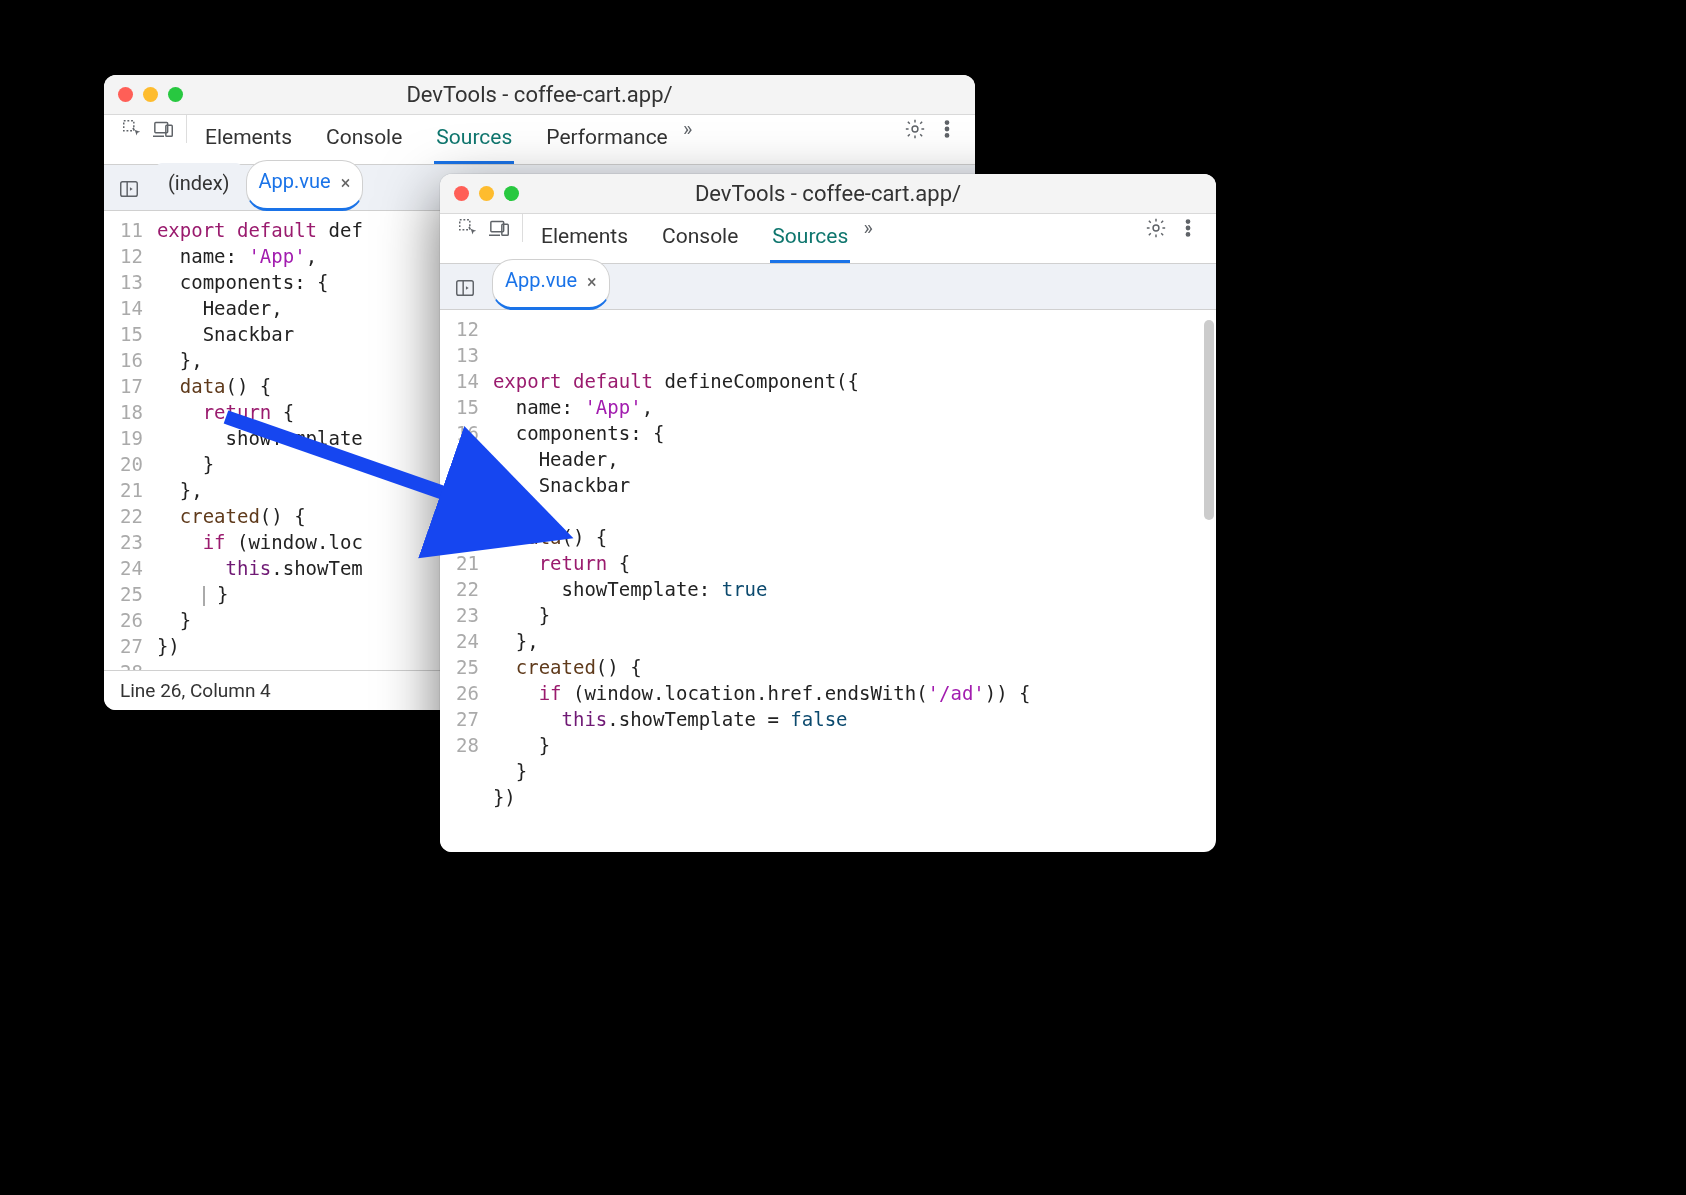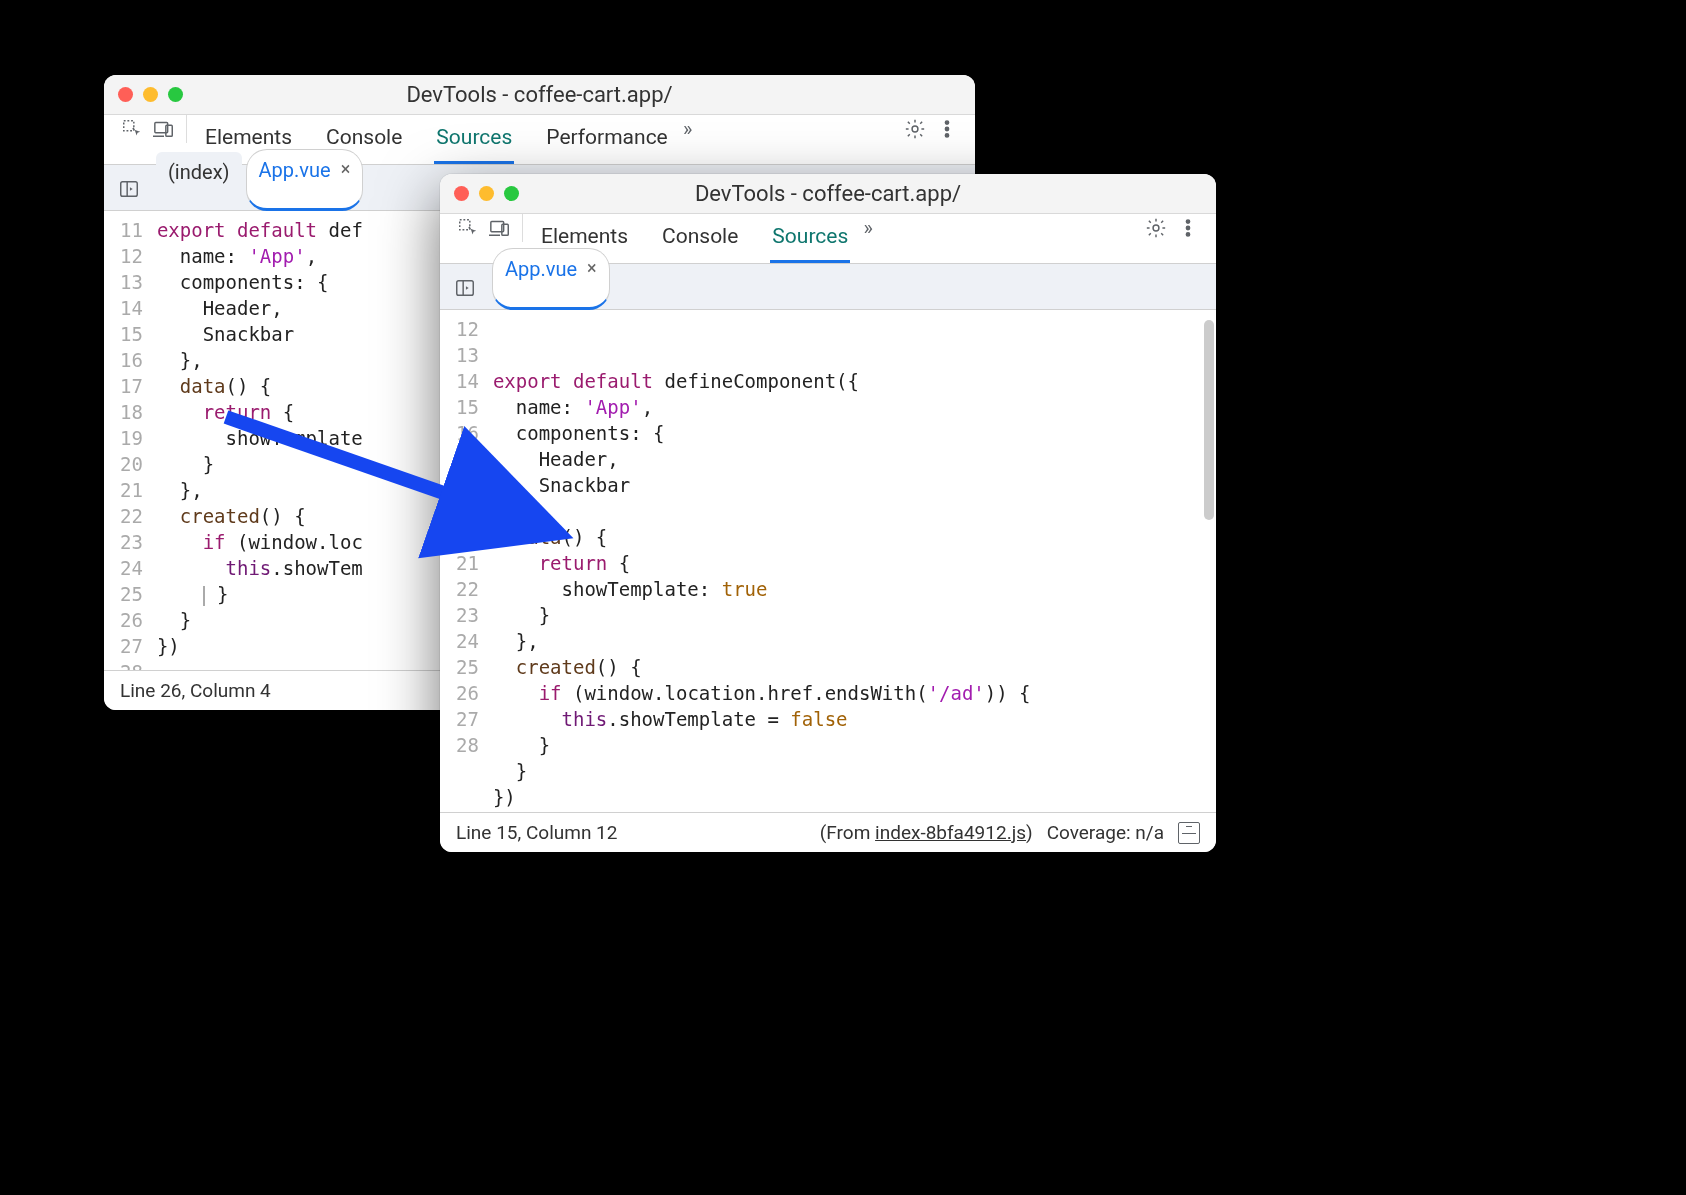--- a/index.html
+++ b/index.html
@@ -36,34 +36,34 @@
   .toolbar .spacer { flex:1; }
   .toolbar .iconbtn { width:28px; height:28px; display:flex; align-items:center; justify-content:center; cursor:pointer; color:#5f6368; }
   .ico { width:22px; height:22px; stroke:#5f6368; stroke-width:1.6; fill:none; }
 
   .filetabs {
     height:46px; flex:0 0 46px; display:flex; align-items:flex-end; gap:4px;
     padding:0 8px; background:#eef1f6; border-bottom:1px solid #d0d0d0;
   }
   .filetabs .panelbtn { width:30px; height:30px; margin:0 8px 6px 2px; cursor:pointer; display:flex;align-items:center;justify-content:center;}
   .filetab {
-    padding:8px 12px 26px; font-size:20px; color:#333; background:#eef1f6;
+    padding:8px 12px 15px; font-size:20px; color:#333; background:#eef1f6;
     border-top-left-radius:6px; border-top-right-radius:6px; cursor:pointer;
-    display:flex; align-items:flex-start; gap:10px;
+    display:flex; align-items:flex-end; gap:10px;
   }
   .filetab.active { background:#fff; color:#1a73e8; border-top:1px solid #d0d0d0;border-left:1px solid #d0d0d0;border-right:1px solid #d0d0d0; border-bottom:3px solid #1a73e8; margin-bottom:-1px;border-radius:21px;}
   .filetab .close { font-size:18px; color:#666; cursor:pointer; }
 
   .editor { flex:1 1 auto; display:flex; overflow:hidden; font-family:"SF Mono",Menlo,Consolas,monospace; font-size:19px; line-height:26px; position:relative;}
   .gutter { background:#fff; color:#aaa; padding:6px 10px 6px 16px; user-select:none; border-right:none; }
   .gutter div { height:26px; }
   .code { flex:1; padding:6px 10px 6px 4px; white-space:pre; color:#222; overflow:auto; position:relative; }
   .code::-webkit-scrollbar{height:13px;width:13px;}
   .code::-webkit-scrollbar-thumb{background:#bbb;border-radius:6px;}
-  .kw{color:#9a1b6e;} .kw2{color:#701a75;} .fn{color:#222;} .str{color:#a21caf;} .prop{color:#5f3a1b;} .bool{color:#a16207;}
+  .kw{color:#9a1b6e;} .kw2{color:#701a75;} .fn{color:#222;} .str{color:#a21caf;} .prop{color:#5f3a1b;} .bool{color:#0c4a6e;}
 
   .vscroll { position:absolute; right:2px; top:10px; width:10px; height:200px; background:#ccc; border-radius:5px; }
 
   .status {
     height:40px; flex:0 0 40px; display:flex; align-items:center;
     padding:0 16px; border-top:1px solid #d0d0d0; font-size:19px; color:#333; background:#fff; gap:14px;
   }
   .status .spacer{flex:1;}
   .status .from a{color:#333;text-decoration:underline;}
   .status .sq { width:22px; height:22px; border:1.6px solid #5f6368; position:relative; border-radius:2px;}
@@ -243,29 +243,20 @@
         <div>24</div>
         <div>25</div>
         <div>26</div>
         <div>27</div>
         <div>28</div>
       </div>
     <div class="code" id="code2">
       <div><span class="kw">export</span> <span class="kw">default</span> <span class="fn">defineComponent({</span></div><div>  <span class="fn">name: </span><span class="str">'App'</span><span class="fn">,</span></div><div>  <span class="fn">components: {</span></div><div>    <span class="fn">Header,</span></div><div>    <span class="fn">Snackbar</span></div><div>  <span class="fn">},</span></div><div>  <span class="prop">data</span><span class="fn">() {</span></div><div>    <span class="kw">return</span><span class="fn"> {</span></div><div>      <span class="fn">showTemplate: </span><span class="bool">true</span></div><div>    <span class="fn">}</span></div><div>  <span class="fn">},</span></div><div>  <span class="prop">created</span><span class="fn">() {</span></div><div>    <span class="kw">if</span><span class="fn"> (window.location.href.endsWith(</span><span class="str">'/ad'</span><span class="fn">)) {</span></div><div>      <span class="kw2">this</span><span class="fn">.showTemplate = </span><span class="bool">false</span></div><div>    <span class="fn">}</span></div><div>  <span class="fn">}</span></div><div><span class="fn">})</span></div><div class="vscroll"></div>
     </div>
   </div>
-  <div class="status">
-    <span>Line 15, Column 12</span>
-    <div class="spacer"></div>
-    <span class="from">
-      <span>(From </span><a>index-8bfa4912.js</a><span>)</span>
-    </span>
-    <span>Coverage: n/a</span>
-    <div class="sq"></div>
-  </div>
 </div>
 
 <svg class="arrow" width="1686" height="1195">
   <defs>
     <marker id="ah" markerWidth="12" markerHeight="12" refX="8" refY="5" orient="auto">
       <path d="M0,0 L10,5 L0,10 z" fill="#1646f0"></path>
     </marker>
   </defs>
   <line id="arrowline" stroke="#1646f0" stroke-width="14" marker-end="url(#ah)" x1="226" y1="417" x2="547" y2="529"></line>
 </svg>

